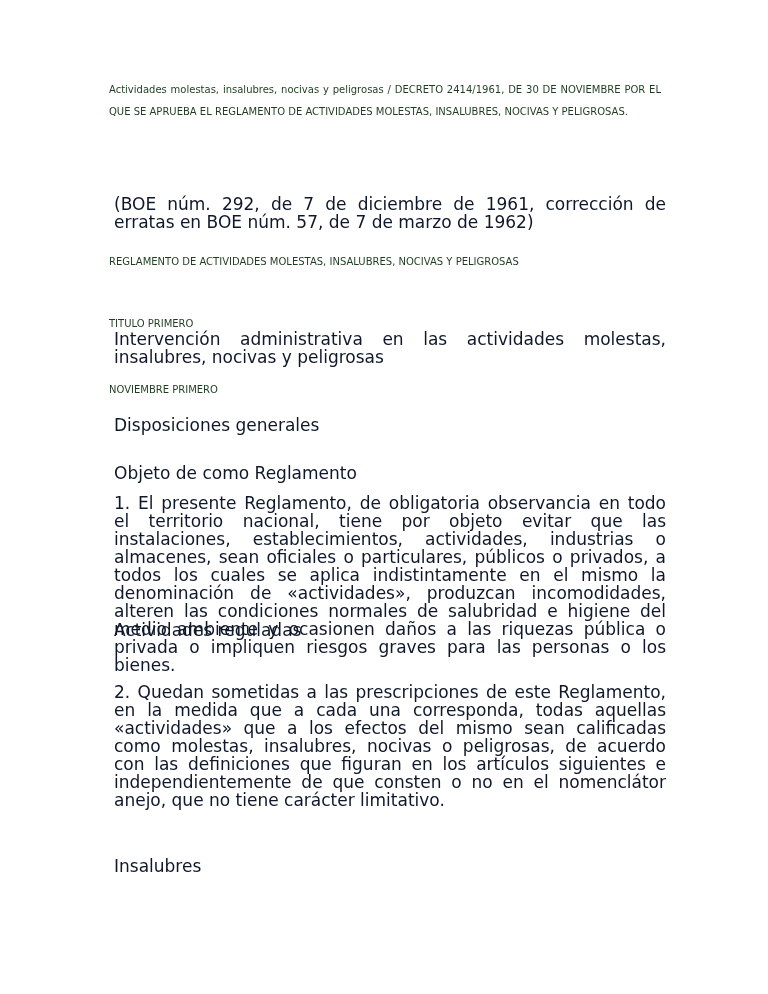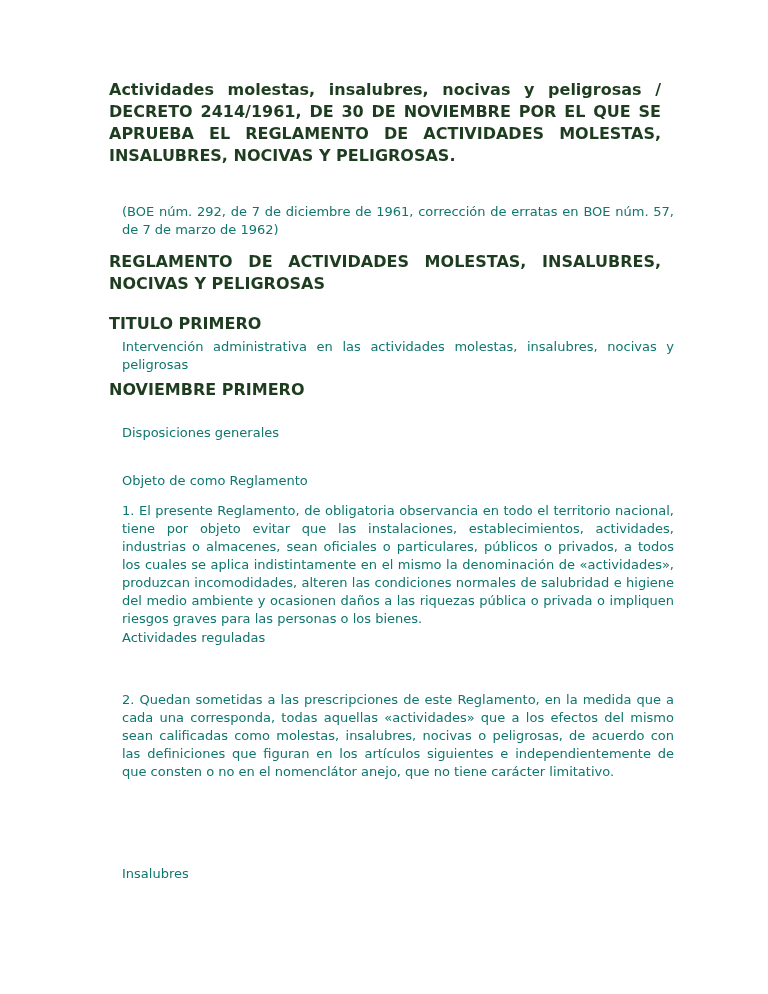--- a/index.html
+++ b/index.html
@@ -14,33 +14,33 @@
     overflow: hidden;
     font-family: "DejaVu Sans", "Liberation Sans", sans-serif;
   }
   .blk {
     position: absolute;
     left: 109px;
     width: 552px;
     margin: 0;
   }
   .head {
-    font-weight: bold;
-    font-size: 16px;
+    font-weight: normal;
+    font-size: 10px;
     line-height: 22px;
     color: #1e3d20;
     text-align: justify;
   }
   .body-text {
     font-weight: normal;
-    font-size: 13px;
+    font-size: 17px;
     line-height: 18px;
-    color: #0f766e;
+    color: #0f172a;
     text-align: justify;
-    margin: 13px;
+    margin: 5px;
   }
   .justify-last {
     text-align: justify;
     text-align-last: justify;
   }
 </style>
 </head>
 <body>
 
 <div>

